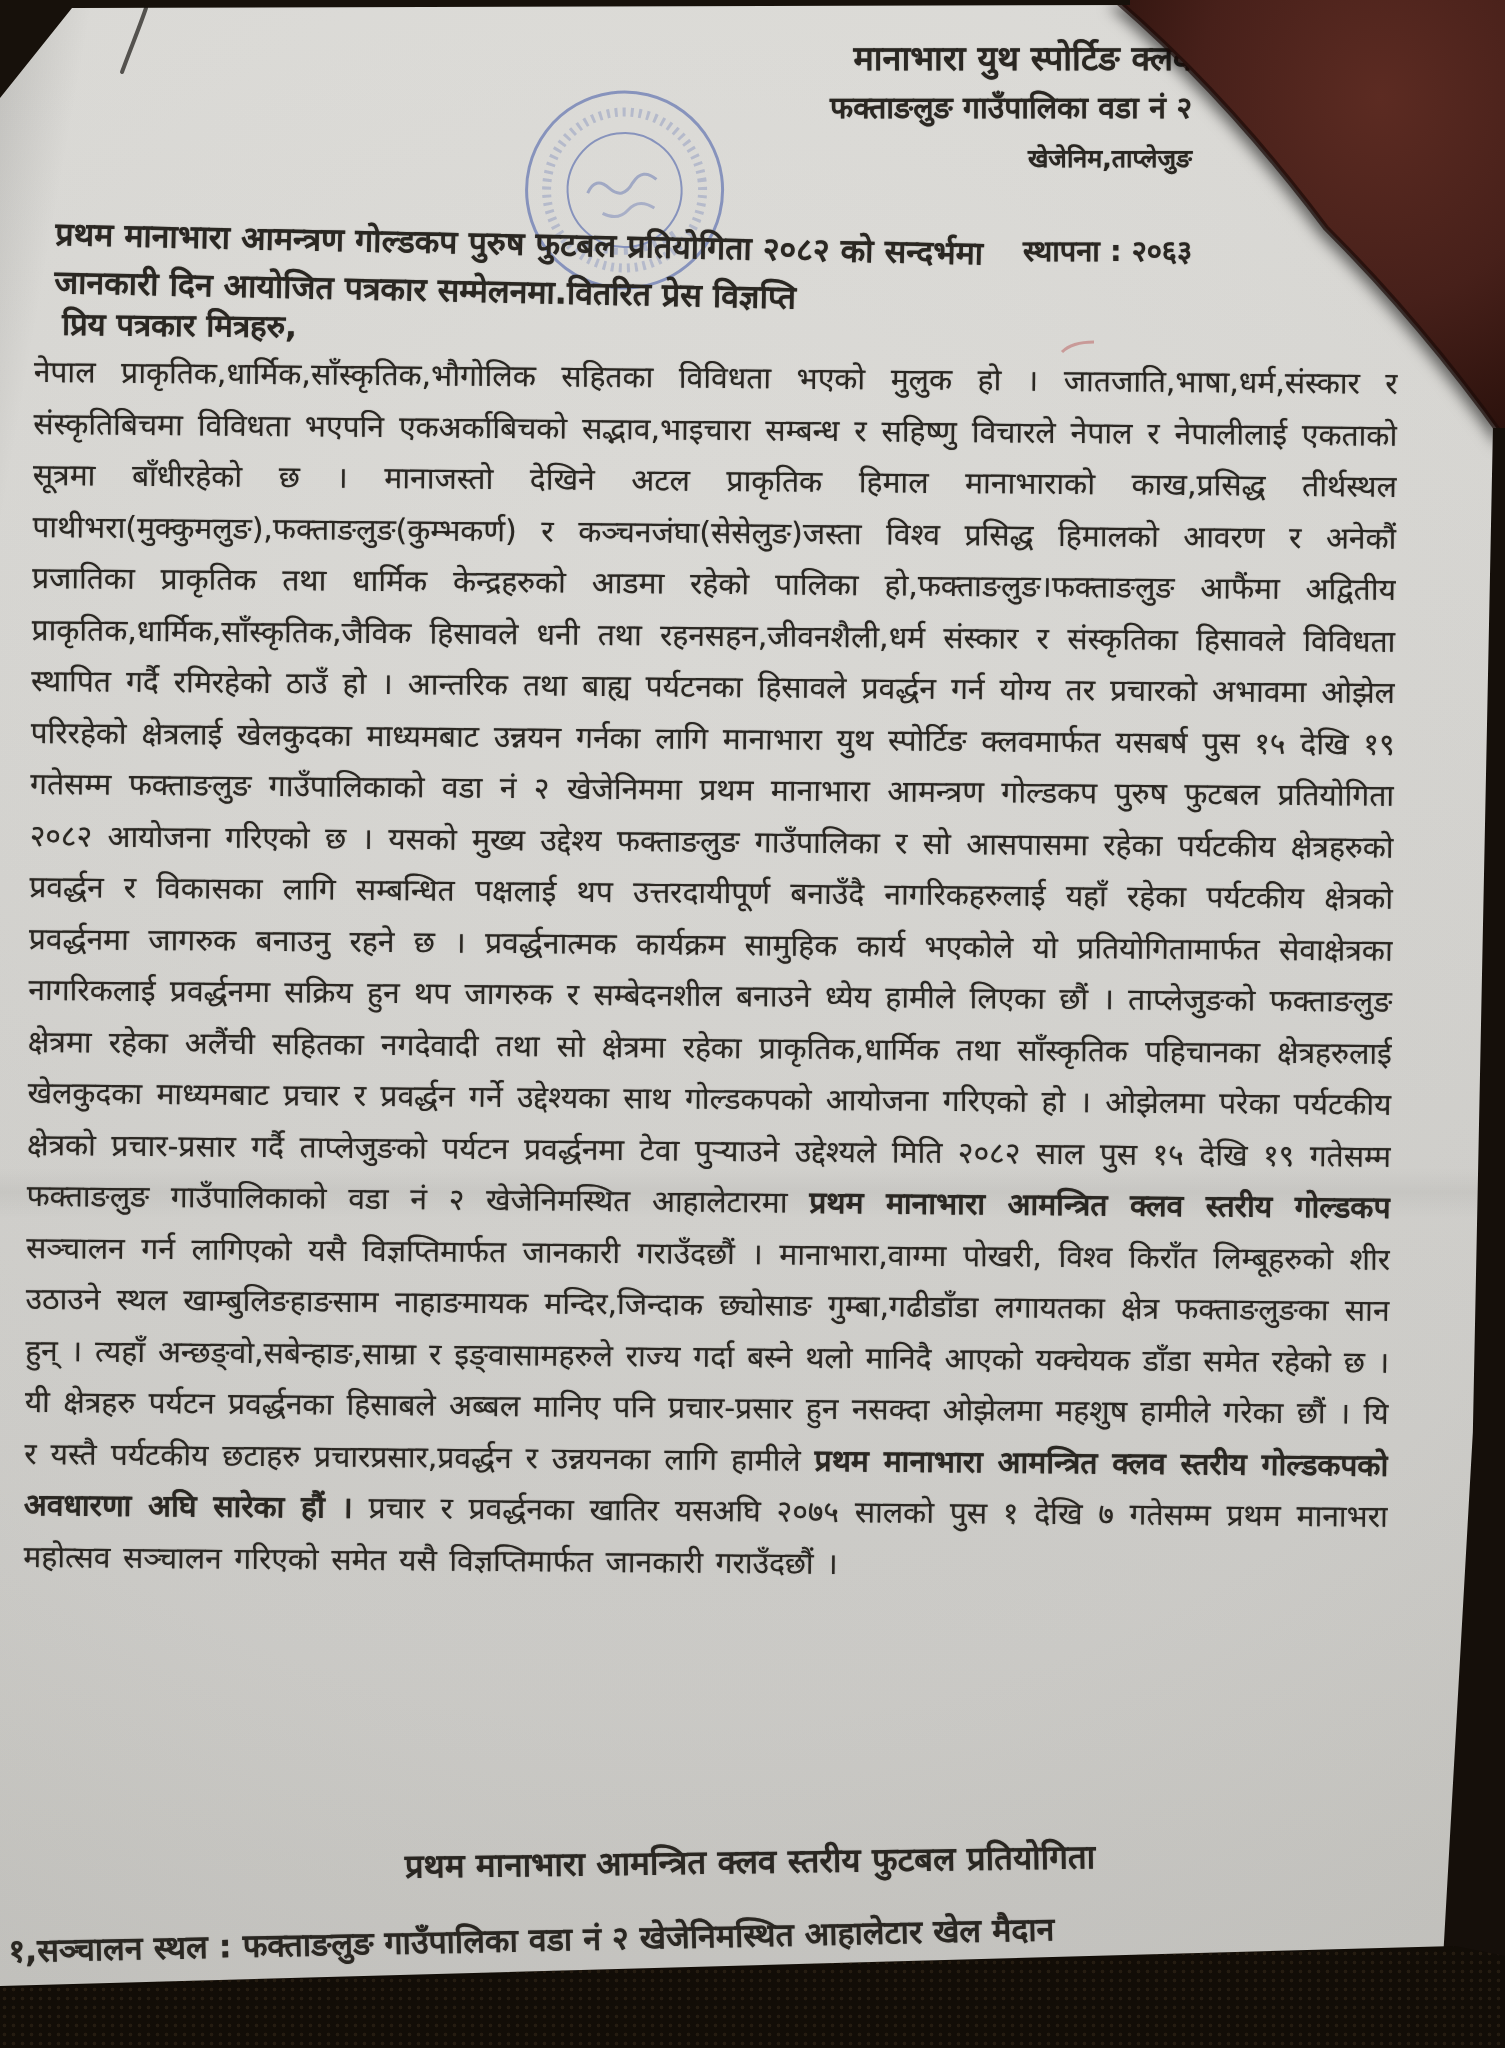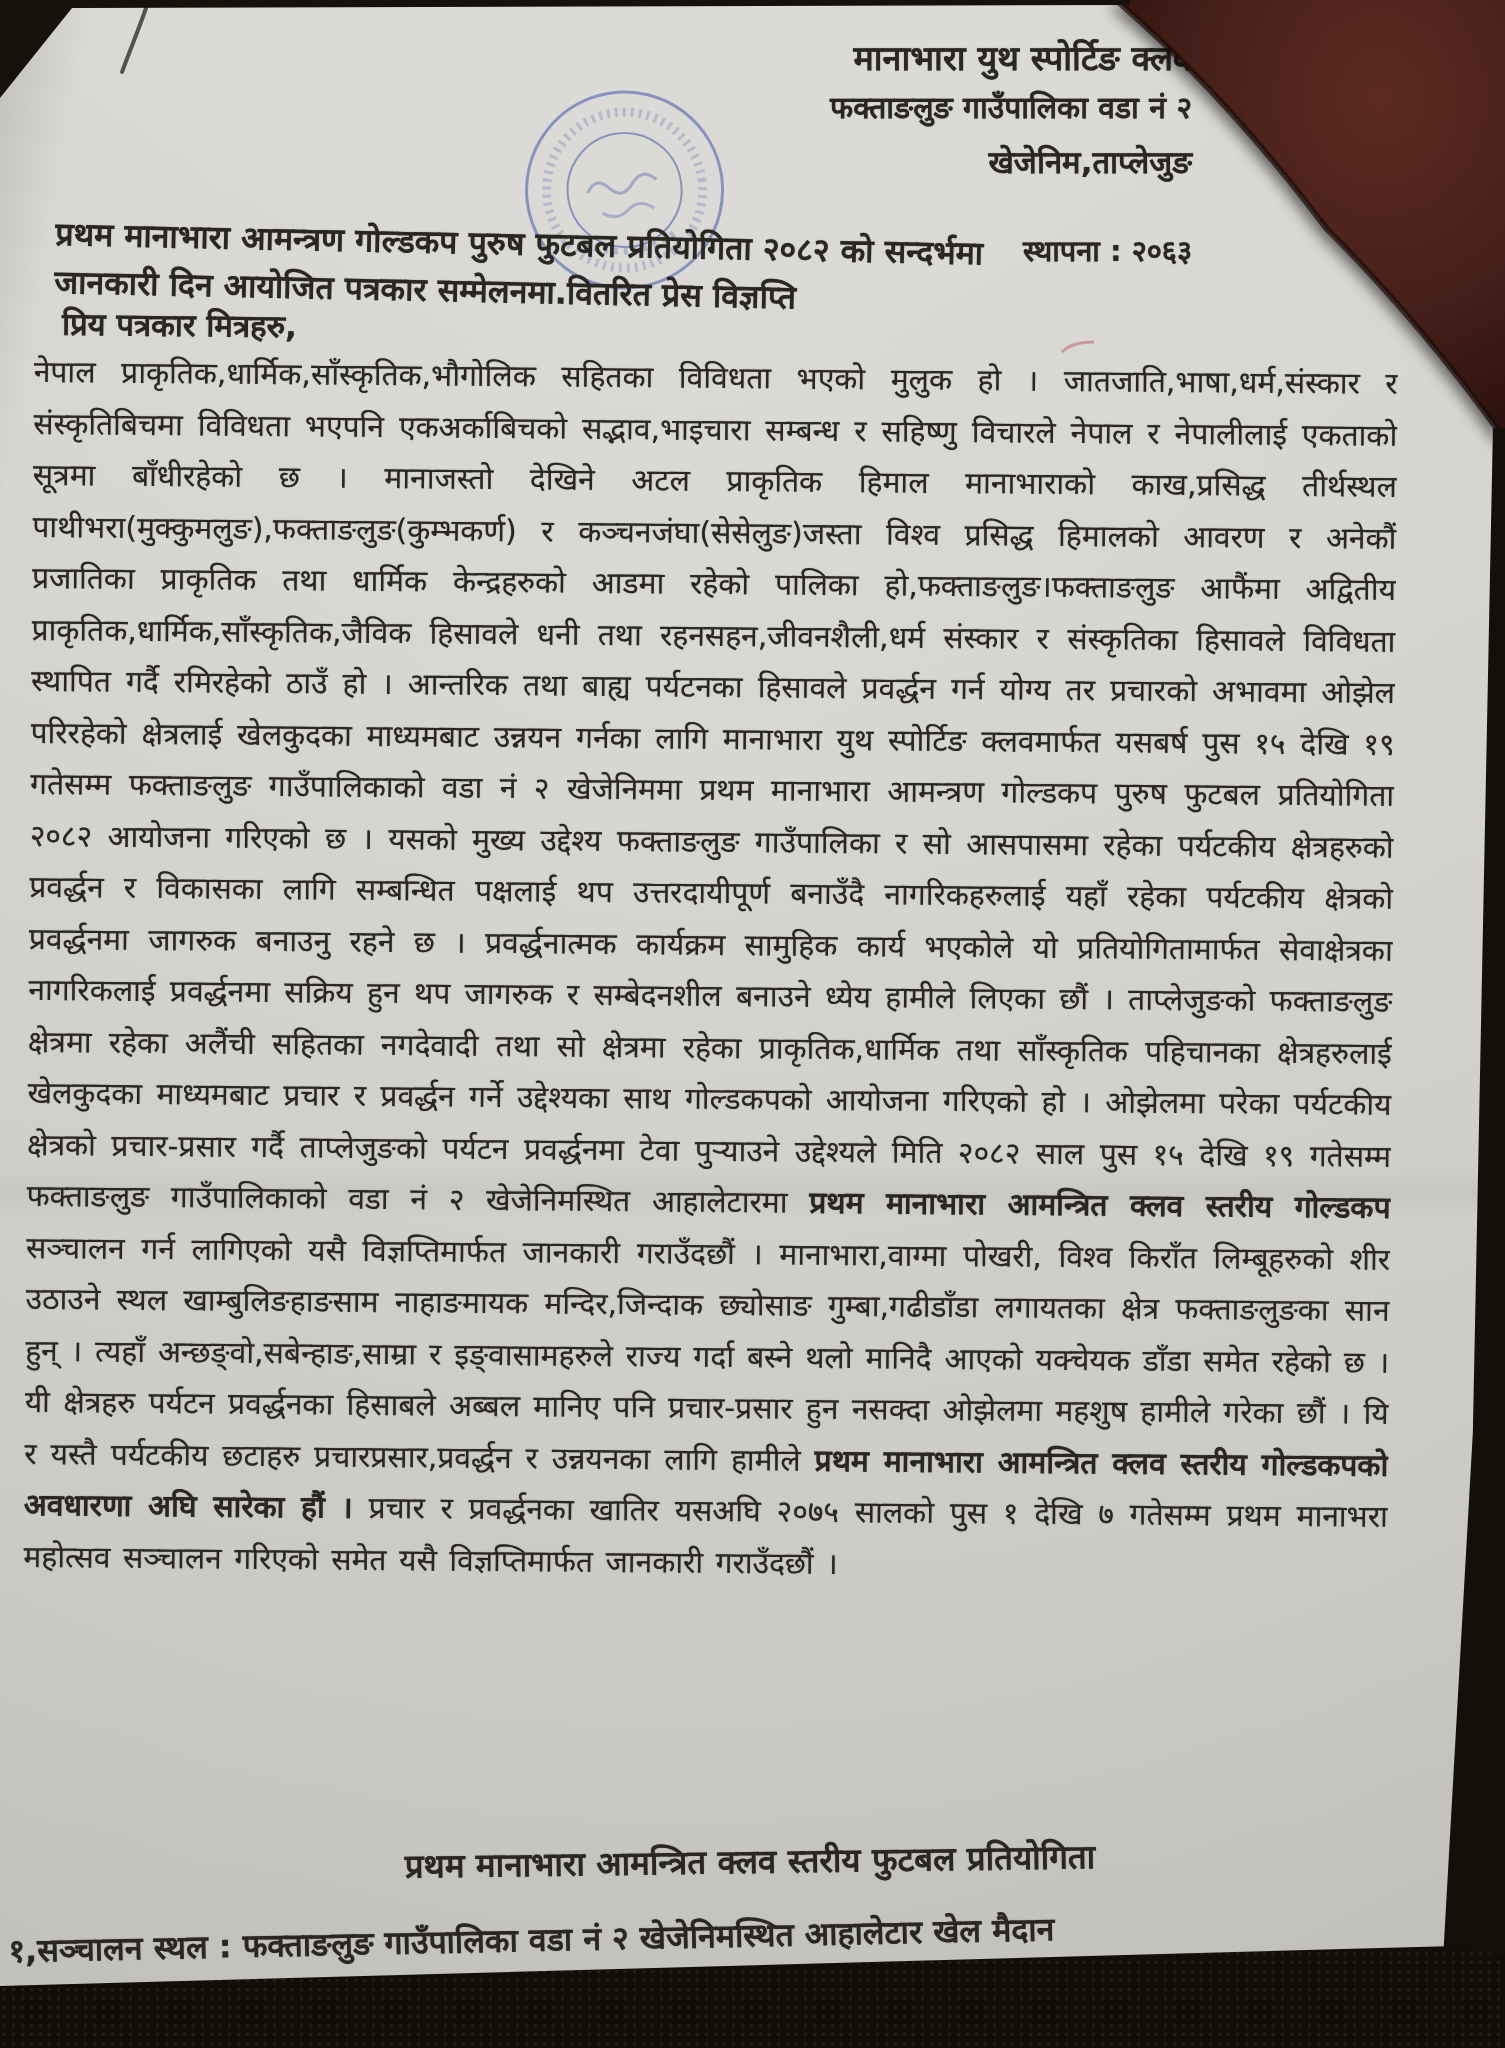--- a/index.html
+++ b/index.html
@@ -22,21 +22,21 @@
     background:
       linear-gradient(100deg, rgba(0,0,0,.12), rgba(0,0,0,0) 5%),
       linear-gradient(to bottom, rgba(255,255,255,.06), rgba(0,0,0,.07) 92%),
       linear-gradient(to bottom, transparent 57%, rgba(0,0,0,.045) 58.2%, transparent 59.5%),
       radial-gradient(130% 95% at 45% 32%, #dddcd8 0%, #d7d6d2 55%, #c8c7c1 100%);
   }
   .ink{color:#2a2722;text-shadow:0 0 1px rgba(42,39,34,.55);}
   .hdr{position:absolute;left:12px;width:1180px;text-align:right;z-index:3;}
   .hdr1{top:34px;font-size:34px;font-weight:600;}
   .hdr2{top:86px;font-size:30px;font-weight:600;}
-  .hdr3{top:140px;font-size:31px;font-weight:600;}
+  .hdr3{top:140px;font-size:25px;font-weight:600;}
   .hdr4{top:186px;font-size:29px;font-weight:600;margin-top:44px;}
   .intro{
     position:absolute;left:56px;top:210px;width:950px;z-index:3;
     font-size:32px;line-height:48px;font-weight:700;
     transform:rotate(1.2deg);transform-origin:left top;
   }
   .salutation{position:absolute;left:62px;top:303px;z-index:3;font-size:31px;font-weight:600;transform:rotate(0.6deg);}
   .bodytext{
     position:absolute;left:34px;top:346px;width:1364px;max-height:1465px;overflow:hidden;z-index:3;
     font-size:30px;line-height:51.5px;text-align:justify;word-spacing:3px;

